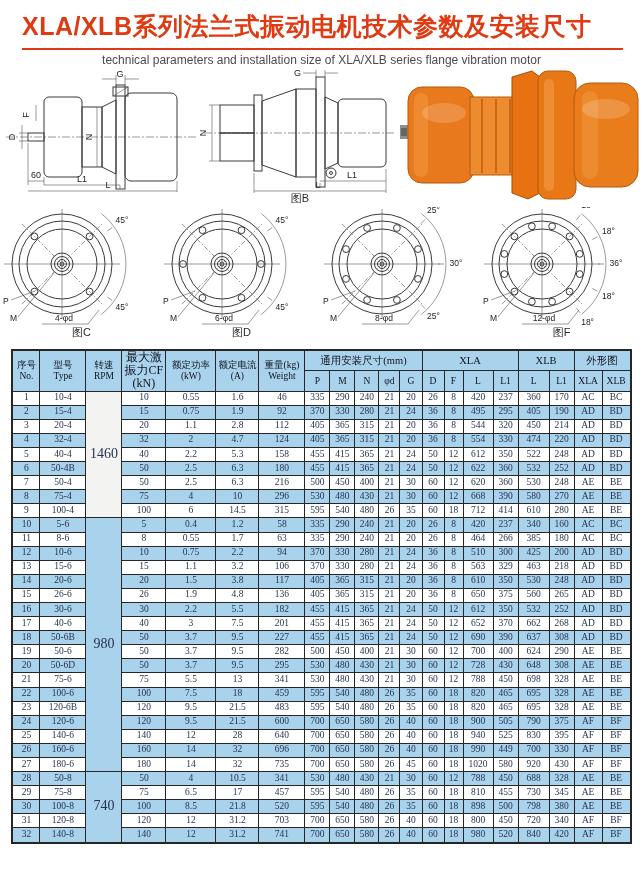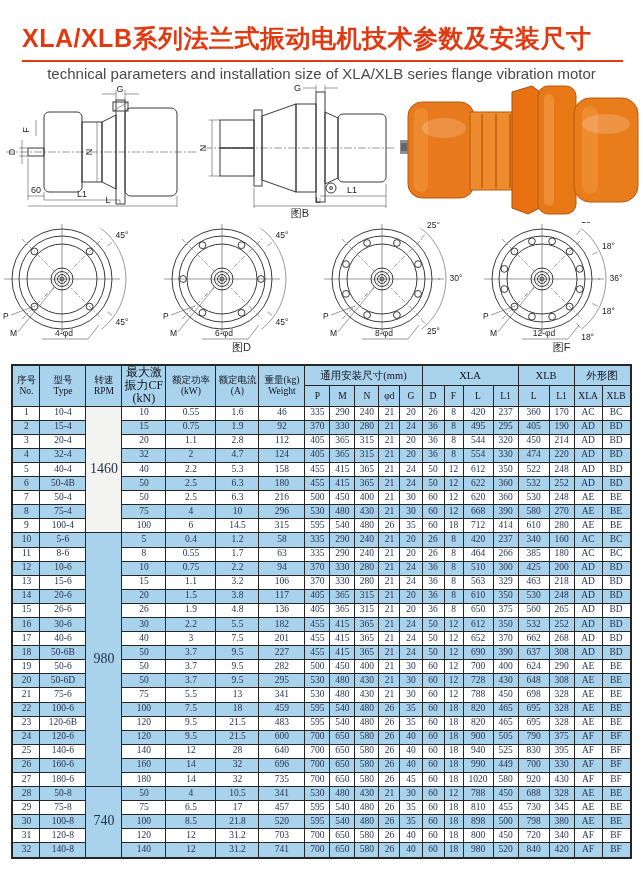--- a/index.html
+++ b/index.html
@@ -1,19 +1,19 @@
 <!DOCTYPE html>
 <html><head>
 <meta charset="utf-8">
 <style>
   html,body{margin:0;padding:0;background:#ffffff;}
   body{width:643px;height:876px;position:relative;font-family:"Liberation Sans",sans-serif;overflow:hidden;}
-  .title{color:#e03a12;font-size:25px;font-weight:bold;padding:22px 0 0 22px;letter-spacing:.5px;white-space:nowrap;}
+  .title{color:#e03a12;font-size:25px;font-weight:bold;padding:10px 0 0 22px;letter-spacing:.5px;white-space:nowrap;}
   .rule{height:2px;background:#e03a12;margin:5px 20px 0 22px;}
-  .subtitle{text-align:center;font-size:15px;color:#4a4a4a;margin-top:3px;}
+  .subtitle{text-align:center;font-size:12px;color:#4a4a4a;margin-top:3px;}
   .draw-row{display:flex;align-items:flex-start;padding:2px 0 0 0;height:138px;}
   .draw-block{text-align:center;}
   .cap{text-align:center;font-size:11px;color:#2a2a2a;margin-top:-2px;font-family:"Liberation Sans",sans-serif;}
   .flange-row{display:flex;justify-content:space-between;padding:0 2px;height:136px;}
   .flange-block{width:159px;text-align:center;}
   svg{display:block;margin:0 auto;}
   svg text{font-family:"Liberation Sans",sans-serif;font-size:8.5px;fill:#222;}
   .line{fill:none;stroke:#3a3a3a;stroke-width:1;}
   .thin{fill:none;stroke:#555;stroke-width:.6;}
   .dashc{stroke:#555;stroke-width:.6;stroke-dasharray:8 2 2 2;fill:none;}
@@ -153,20 +153,21 @@
         <line x1="105.3" y1="89.9" x2="110.2" y2="93.4" class="thin"></line>
         <text x="119.9" y="100.5" text-anchor="middle" dominant-baseline="middle" font-size="8">45°</text>
         <text x="1" y="97" font-size="9">P</text>
         <line x1="9" y1="93" x2="33" y2="84" class="thin"></line>
         <text x="8" y="114" font-size="9">M</text>
         <line x1="16" y1="110" x2="52" y2="66" class="thin"></line>
         <text x="62" y="114" text-anchor="middle" font-size="8.5">4-φd</text>
         <line x1="40" y1="117" x2="86" y2="117" class="thin"></line>
         <line x1="86" y1="117" x2="97" y2="103" class="thin"></line>
       </svg>
+    <div class="cap">图C</div>
   </div>
   <div class="flange-block">
     <svg id="fd" viewBox="0 0 159 120" width="159" height="120">
         <line x1="2" y1="57" x2="118" y2="57" class="thin"></line>
         <line x1="60" y1="2" x2="60" y2="112" class="thin"></line>
         <circle cx="60" cy="57" r="50" class="line" stroke-width="1.1"></circle>
         <circle cx="60" cy="57" r="43" class="line" stroke-width="0.9"></circle>
         <circle cx="60" cy="57" r="35" class="line" stroke-width="0.9"></circle>
         <circle cx="60" cy="57" r="11" class="line" stroke-width="0.8"></circle>
         <circle cx="60" cy="57" r="7.5" class="line" stroke-width="0.8"></circle>

